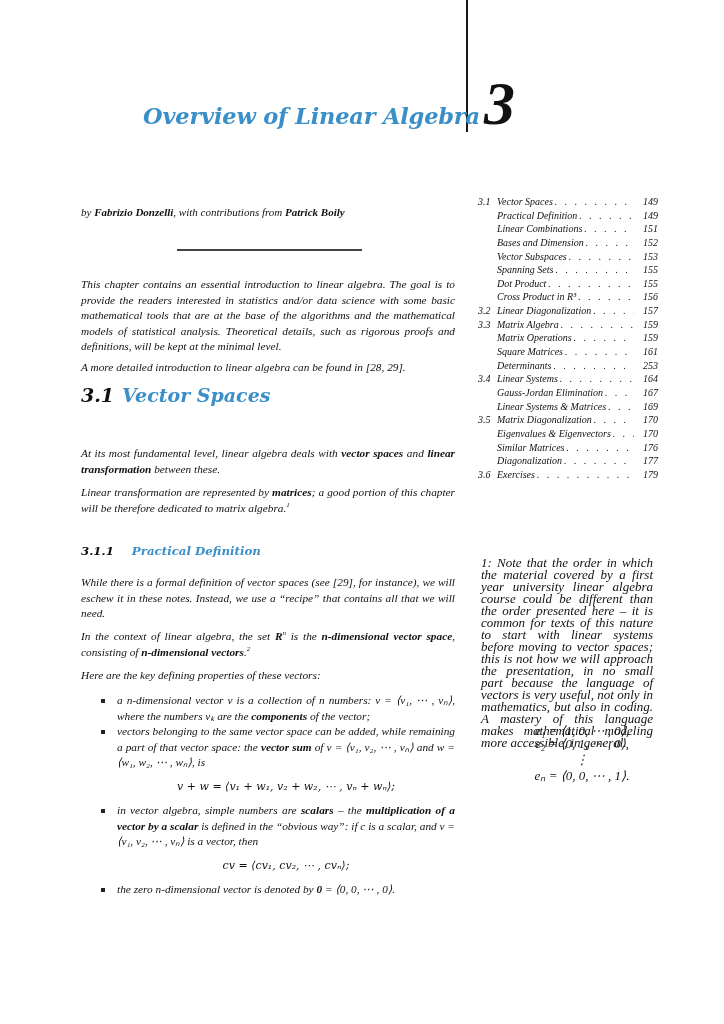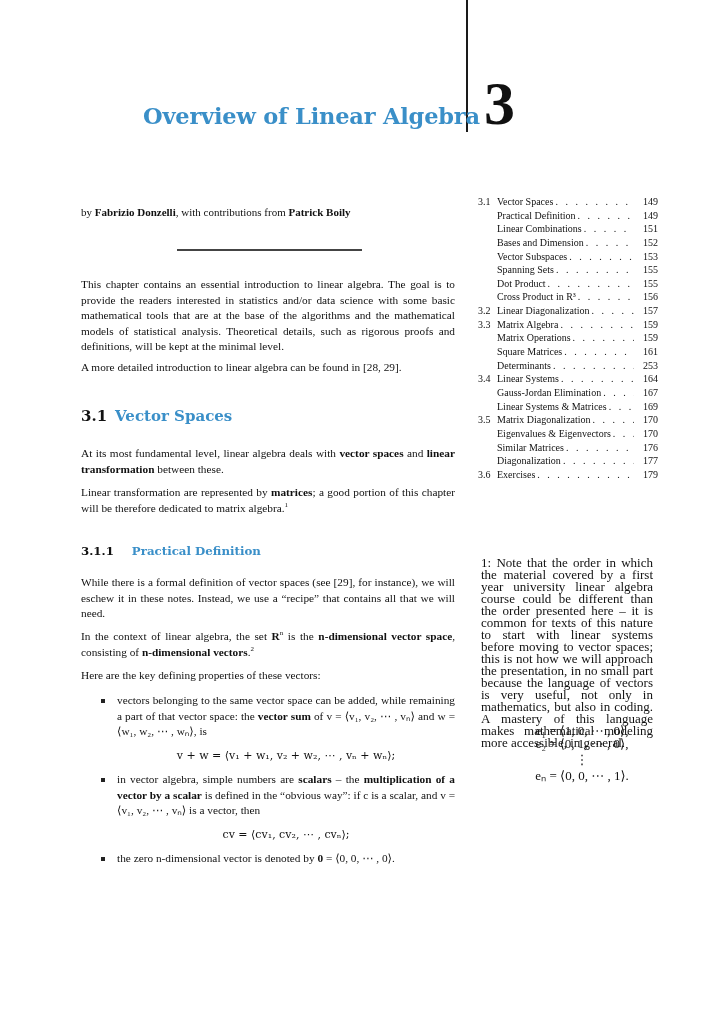--- a/index.html
+++ b/index.html
@@ -1,33 +1,33 @@
 <!DOCTYPE html>
 <html><head>
 <meta charset="utf-8">
 <style>
   html, body { margin:0; padding:0; background:#ffffff; }
   body { width:724px; height:1024px; position:relative; overflow:hidden;
          font-family:"DejaVu Serif", "Liberation Serif", serif; color:#111; }
-  .abs { position:absolute; }
+  .abs { position:absolute;font-style:italic; }
   .vline { left:466px; top:0; width:2px; height:132px; background:#1a1a1a; }
   .chapter-title { left:143px; top:103px; font-family:"DejaVu Serif", serif; font-weight:bold;
                    font-size:22.5px; color:#3a8fc8; letter-spacing:-0.2px; white-space:nowrap; }
   .chapter-num { left:484px; top:72px; font-family:"Liberation Serif", serif; font-weight:bold;
                  font-size:62px; color:#111; line-height:1; }
   .byline { left:81px; top:206px; font-size:11px; white-space:nowrap; font-family:"Liberation Serif", serif; }
   .byline b { font-weight:bold; }
   .hrule { left:177px; top:249px; width:185px; height:1.5px; background:#444; }
   .text { left:81px; width:374px; font-family:"Liberation Serif", serif; font-size:11.3px; line-height:15.5px;
           text-align:justify; }
   .text b { font-weight:bold; }
   .sec-h { left:81px; font-family:"DejaVu Serif", serif; font-weight:bold; white-space:nowrap; }
   .sec-h .num { color:#111; }
   .sec-h .lbl { color:#3a8fc8; }
-  .h2 { font-size:15px; top:407px; }
+  .h2 { font-size:19px; top:384px; }
   .h2 .num { margin-right:8px; }
   .h3 { font-size:11.8px; top:544px; }
   .h3 .num { margin-right:18px; }
   .bullets { left:101px; width:354px; font-family:"Liberation Serif", serif; font-size:11.3px; line-height:15.5px; }
   .bullet { position:relative; padding-left:16px; text-align:justify; }
   .bullet .sq { position:absolute; left:15px; left:14px; top:6px; width:4px; height:4px; background:#222; margin-left:-14px; }
   .math { text-align:center; font-family:"DejaVu Serif", serif; font-size:11px; margin:8px 0 9px; }
   .toc { left:478px; width:180px; font-family:"Liberation Serif", serif; font-size:10px; }
   .toc-row { display:flex; align-items:baseline; height:13.65px; white-space:nowrap; }
   .toc-num { width:19px; flex:none; }
@@ -57,20 +57,21 @@
 <div class="abs text" style="top:446px"><span>At its most fundamental level, linear algebra deals with </span><b>vector spaces</b><span> and </span><b>linear transformation</b><span> between these.</span></div>
 <div class="abs text" style="top:485px"><span>Linear transformation are represented by </span><b>matrices</b><span>; a good portion of this chapter will be therefore dedicated to matrix algebra.</span><sup>1</sup></div>
 
 <div class="abs sec-h h3"><span class="num">3.1.1</span><span class="lbl">Practical Definition</span></div>
 
 <div class="abs text" style="top:575px">While there is a formal definition of vector spaces (see [29], for instance), we will eschew it in these notes. Instead, we use a “recipe” that contains all that we will need.</div>
 <div class="abs text" style="top:629px"><span>In the context of linear algebra, the set </span><b>R</b><sup>n</sup><span> is the </span><b>n-dimensional vector space</b><span>, consisting of </span><b>n-dimensional vectors</b><span>.</span><sup>2</sup></div>
 <div class="abs text" style="top:668px">Here are the key defining properties of these vectors:</div>
 
 <div class="abs bullets" style="top:693px">
+  <div class="bullet"><span class="sq"></span><span>a n-dimensional vector v is a collection of n numbers: v = ⟨v₁, ⋯ , vₙ⟩, where the numbers vₖ are the </span><b>components</b><span> of the vector;</span></div>
   <div class="bullet"><span class="sq"></span><span>vectors belonging to the same vector space can be added, while remaining a part of that vector space: the </span><b>vector sum</b><span> of v = ⟨v₁, v₂, ⋯ , vₙ⟩ and w = ⟨w₁, w₂, ⋯ , wₙ⟩, is</span>
     <div class="math">v + w = ⟨v₁ + w₁, v₂ + w₂, ⋯ , vₙ + wₙ⟩;</div></div>
   <div class="bullet"><span class="sq"></span><span>in vector algebra, simple numbers are </span><b>scalars</b><span> – the </span><b>multiplication of a vector by a scalar</b><span> is defined in the “obvious way”: if c is a scalar, and v = ⟨v₁, v₂, ⋯ , vₙ⟩ is a vector, then</span>
     <div class="math">cv = ⟨cv₁, cv₂, ⋯ , cvₙ⟩;</div></div>
   <div class="bullet"><span class="sq"></span><span>the zero n-dimensional vector is denoted by </span><b>0</b><span> = ⟨0, 0, ⋯ , 0⟩.</span></div>
 </div>
 
 <div class="abs toc" style="top:196px" id="toc">
     <div class="toc-row">
       <span class="toc-num">3.1</span>

